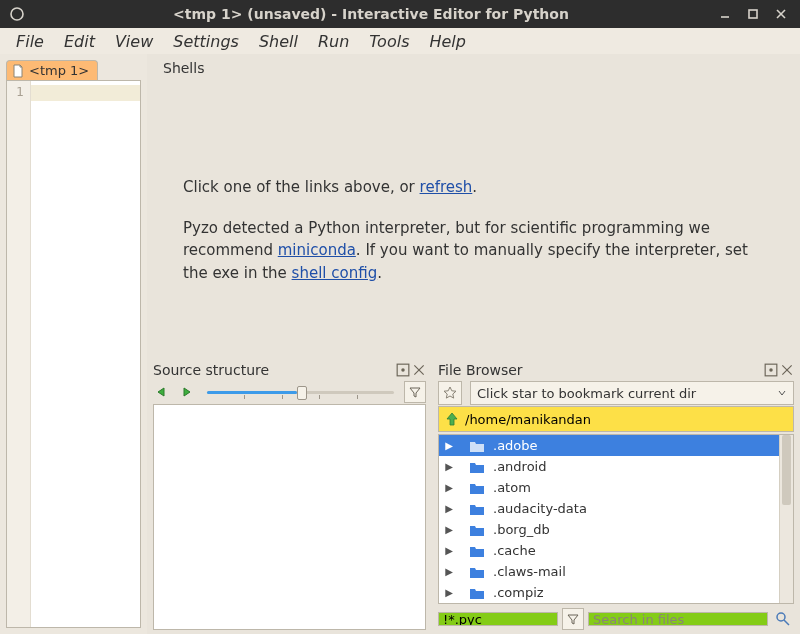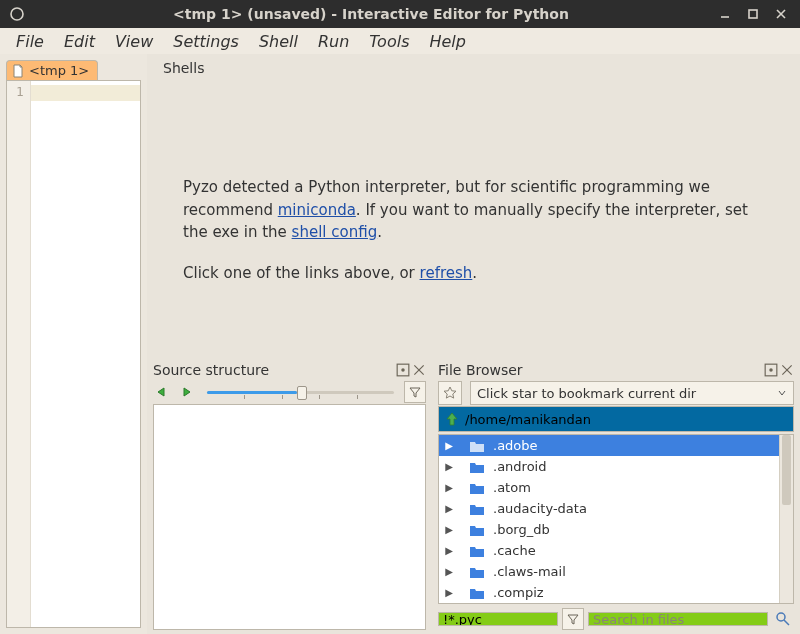--- a/index.html
+++ b/index.html
@@ -54,21 +54,21 @@
   .slider-tick { position:absolute; top:10px; width:1px; height:4px; background:#9d968a; }
   .filterbtn { width: 22px; height: 22px; border:1px solid #bdb7aa; background:#f6f2e9; display:flex; align-items:center; justify-content:center; cursor:pointer; }
   .structure-body { flex:1; background:#fff; border:1px solid #bdb7aa; }
 
   
   .filebrowser { flex:1; display:flex; flex-direction:column; padding: 0 6px 6px 6px; }
   .fb-toolbar { height: 26px; display:flex; align-items:center; gap:8px; padding:2px 0; }
   .starbtn { width:24px; height:24px; border:1px solid #bdb7aa; background:#f6f2e9; display:flex; align-items:center; justify-content:center; cursor:pointer; }
   .combo { flex:1; height:24px; border:1px solid #bdb7aa; background:#f6f2e9; display:flex; align-items:center; padding:0 6px; cursor:pointer; }
   .combo .chev { margin-left:auto; }
-  .pathrow { height:26px; display:flex; align-items:center; gap:4px; border:1px solid #bdb7aa; background:#0369a1; padding:0 4px; margin-bottom:2px; }
+  .pathrow { height:26px; display:flex; align-items:center; gap:4px; border:1px solid #bdb7aa; background:#fde047; padding:0 4px; margin-bottom:2px; }
   .uparrow { width:18px; height:18px; }
   .pathinput { flex:1; border:none; outline:none; font-size:13px; background:transparent; }
   .fb-body { flex:1; border:1px solid #bdb7aa; background:#fff; overflow:hidden; position:relative; }
   .fb-list { overflow-y:auto; height:100%; }
   .fb-row { height:21px; display:flex; align-items:center; padding-left:4px; cursor:default; font-size:13px; }
   .fb-row.selected { background:#3d80df; color:#fff; }
   .fb-row .tri { width:12px; text-align:center; font-size:10px; color:#555; }
   .fb-row.selected .tri { color:#fff; }
   .folder-icon { width:16px; height:14px; margin:0 8px 0 14px; }
   .fb-scroll { position:absolute; right:0; top:0; bottom:0; width:14px; background:#ece7de; border-left:1px solid #d5cfc2; }
@@ -145,24 +145,24 @@
       </div>
     </div>
   </div>
 
   <div class="right">
 
     <div class="shells">
       <div class="pane-title">Shells</div>
       <div class="shell-msg">
         <p>
-          <span>Pyzo detected a Python interpreter, but for scientific programming we recommend </span><a>miniconda</a><span>. If you want to manually specify the interpreter, set the exe in the </span><a>shell config</a><span>.</span>
+          <span>Click one of the links above, or </span><a>refresh</a><span>.</span>
         </p>
         <p>
-          <span>Click one of the links above, or </span><a>refresh</a><span>.</span>
+          <span>Pyzo detected a Python interpreter, but for scientific programming we recommend </span><a>miniconda</a><span>. If you want to manually specify the interpreter, set the exe in the </span><a>shell config</a><span>.</span>
         </p>
       </div>
     </div>
 
     <div class="bottom-row">
 
       <div class="structure">
         <div class="pane-header">
           <span>Source structure</span>
           <span class="spacer"></span>

